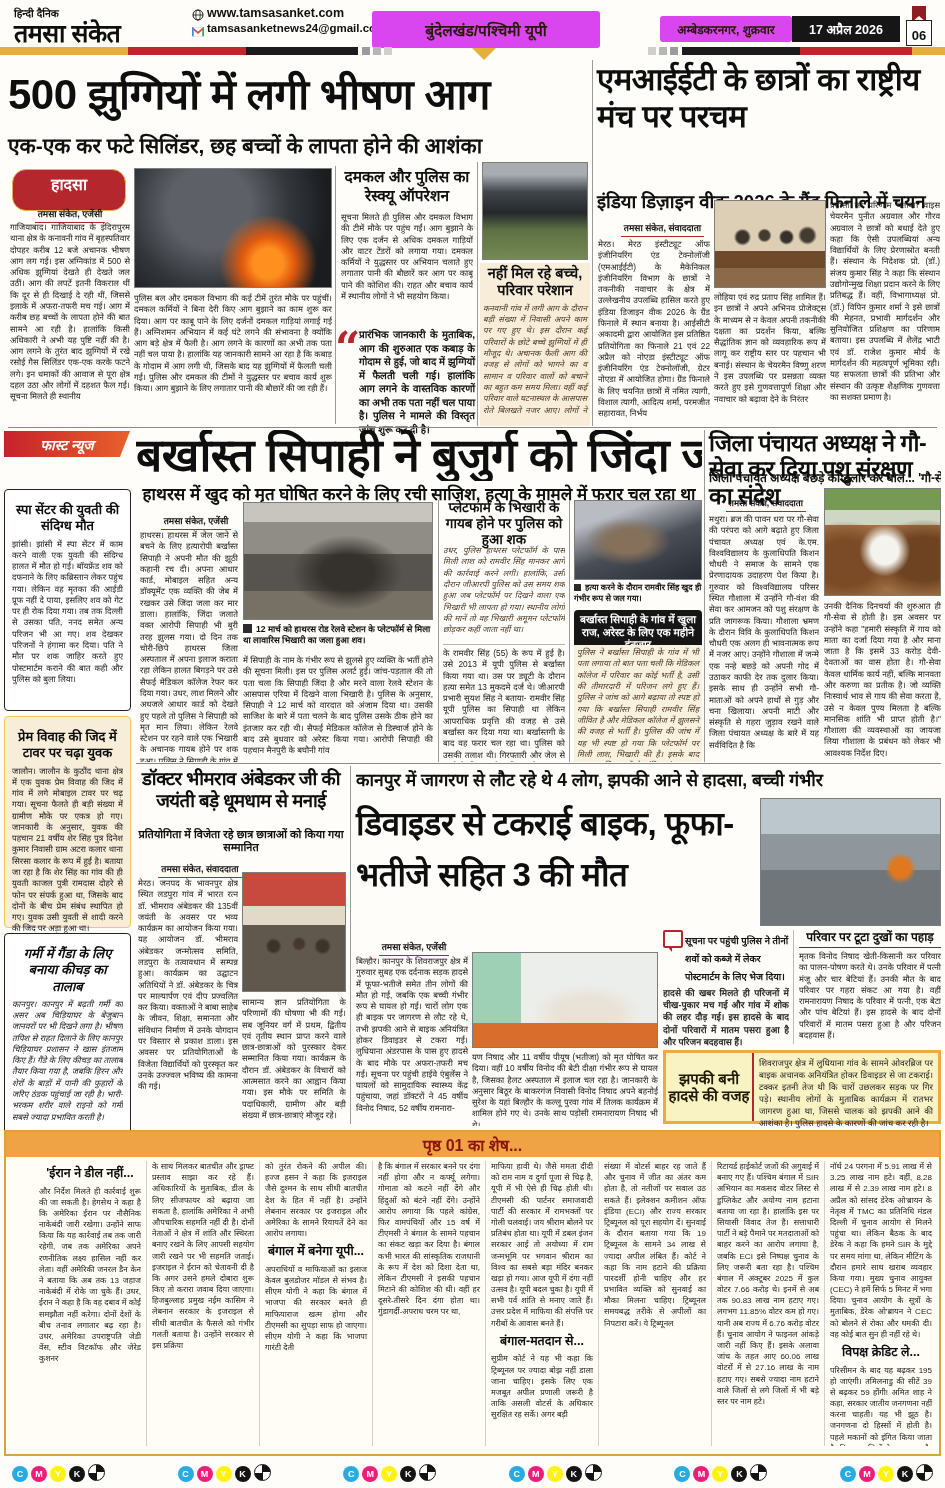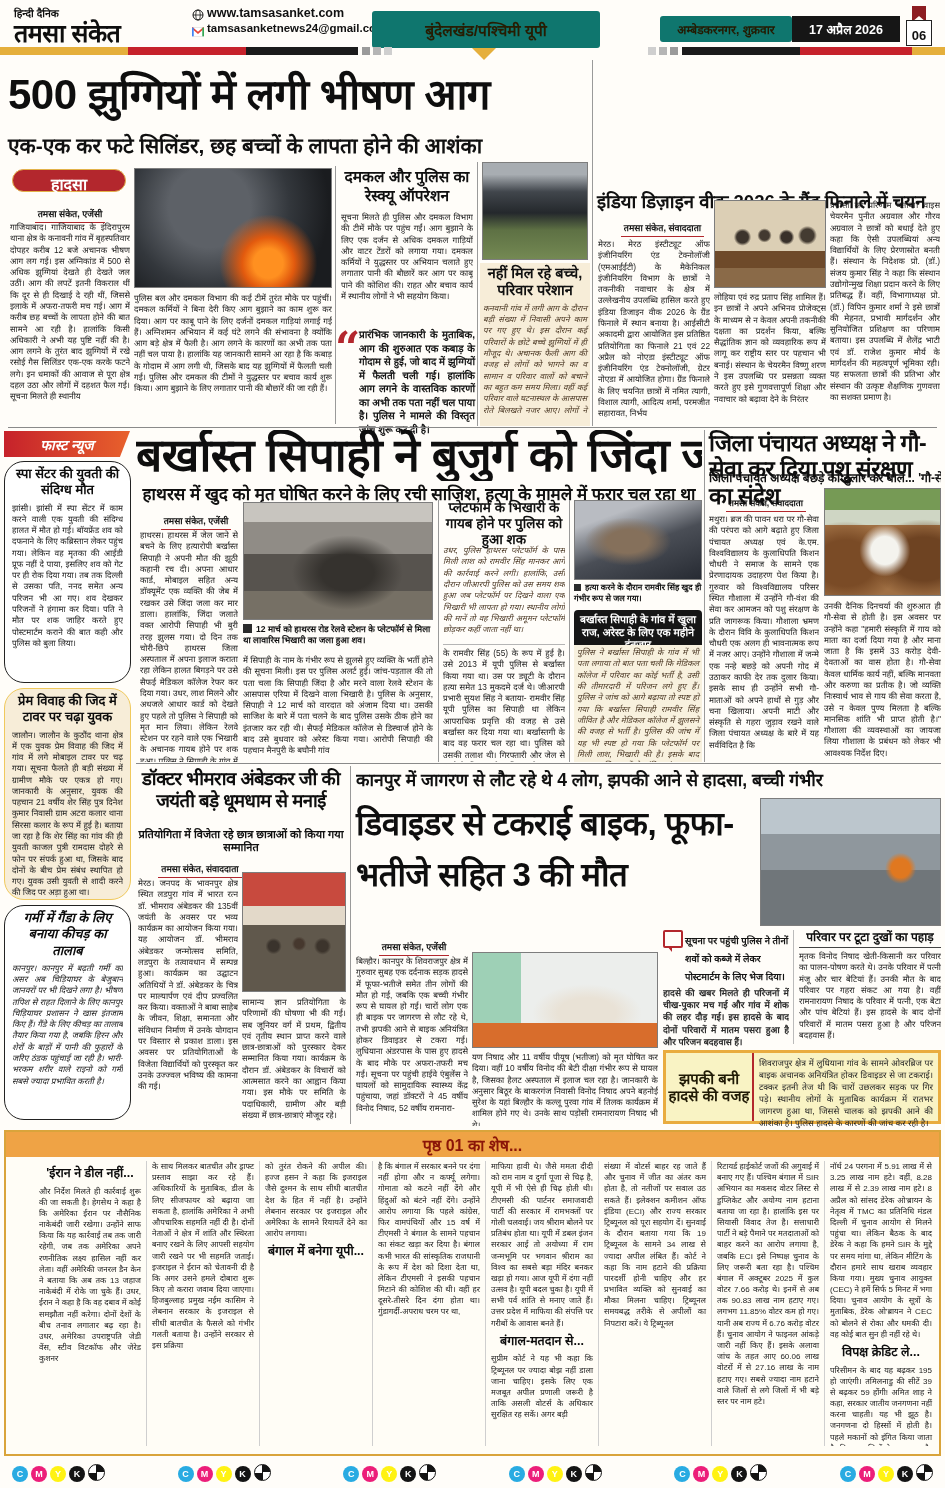--- a/index.html
+++ b/index.html
@@ -38,28 +38,28 @@
            radial-gradient(circle at 55% 60%,#46382e 0 5%,rgba(0,0,0,0) 8%),
            radial-gradient(circle at 78% 62%,#3c342c 0 5%,rgba(0,0,0,0) 8%),
            linear-gradient(180deg,#c84a3e 0 28%,#e3d9c9 28% 44%,#60584c 44% 100%);}
   .ph-road{background:radial-gradient(circle at 78% 55%,#e07820 0 6%,rgba(0,0,0,0) 10%),
            linear-gradient(180deg,#bcc6cd 0 28%,#8f979d 28% 56%,#70767a 56% 100%);}
   .ph-amb{background:linear-gradient(0deg,#d86d2c 0 26%,rgba(0,0,0,0) 26%),
            radial-gradient(ellipse at 62% 64%,#e9e2d6 0 18%,rgba(0,0,0,0) 34%),
            linear-gradient(90deg,#9ed0b6 0 26%,#eceeec 26% 100%);}
   .badge{background:#b3272d;border:1.5px solid #e3b24a;border-radius:14px;color:#fff;
          font-weight:900;text-align:center;}
-  .goldbox{background:#0f766e;border-radius:3px;}
+  .goldbox{background:#d946ef;border-radius:3px;}
   .contcol{font-size:8px;line-height:1.4;text-align:justify;color:#222;overflow:hidden;
            padding:0 5px;border-left:1px solid #cfcfcf;}
   .contcol:first-child{border-left:none;margin-left:26px;}
   .chead{font-size:12.5px;font-weight:900;color:#0d0d0d;text-align:center;margin:4px 0 3px;}
   .chead:empty,.ctext:empty{display:none;}
   .ctext{margin-bottom:4px;}
-  .fn-card{border:1.6px solid #222;border-radius:20px;background:#fff;padding:4px 7px;}
+  .fn-card{border:1.6px solid #222;border-radius:4px;background:#fff;padding:12px 7px;margin-top:28px;}
   .fn-card.beige{background:#f7edd8;border-color:#f0c95c;}
   .fn-head{font-size:13px;font-weight:900;text-align:center;line-height:1.25;color:#0d0d0d;margin-bottom:4px;}
   .cir{display:inline-flex;align-items:center;justify-content:center;width:16px;height:16px;
        border-radius:50%;color:#fff;font-size:9px;font-weight:bold;margin-right:3px;font-family:"Liberation Sans",sans-serif;}
   .reg{display:inline-block;width:15px;height:15px;border-radius:50%;border:1.4px solid #141414;
        background:conic-gradient(#141414 0 25%,#fff 25% 50%,#141414 50% 75%,#fff 75% 100%);vertical-align:middle;}
   .qmark{color:#b3272d;font-size:44px;font-weight:900;line-height:.6;font-family:"DejaVu Serif",serif;}
   .blackbar{background:#161616;color:#fff;font-weight:900;text-align:center;border-radius:4px;}
 </style>
 </head>
@@ -122,21 +122,21 @@
     <div class="a" style="left:648px;top:47px;width:8px;height:8px;background:#cfcfcf;"></div>
     <div class="a" style="left:659px;top:47px;width:8px;height:8px;background:#b5b5b5;"></div>
     <div class="a" style="left:670px;top:47px;width:8px;height:8px;background:#9a9a9a;"></div>
     <div class="a" style="left:682px;top:47px;width:118px;height:8px;background:#1b1b1b;"></div>
     <div class="a" style="left:800px;top:47px;width:112px;height:8px;background:#c6222b;"></div>
     <div class="a" style="left:912px;top:47px;width:33px;height:8px;background:#e5af3c;"></div>
   </div>
 
   <div class="a hl" style="left:8px;top:60px;width:580px;height:70px;font-size:42px;line-height:70px;white-space:nowrap;">500 झुग्गियों में लगी भीषण आग</div>
   <div class="a sub" style="left:8px;top:133px;width:510px;font-size:21px;line-height:1.2;">एक-एक कर फटे सिलिंडर, छह बच्चों के लापता होने की आशंका</div>
-  <div class="a badge" style="left:12px;top:169px;width:114px;height:23px;">
+  <div class="a badge" style="left:12px;top:169px;width:114px;height:42px;">
     <span style="font-size:16px;line-height:29px;">हादसा</span>
   </div>
   <div class="a" style="left:14px;top:203px;width:112px;text-align:center;">
     <span class="byline">तमसा संकेत, एजेंसी</span>
   </div>
   <div class="a b" style="left:10px;top:222px;width:120px;height:202px;">गाजियाबाद। गाजियाबाद के इंदिरापुरम थाना क्षेत्र के कनावनी गांव में बृहस्पतिवार दोपहर करीब 12 बजे अचानक भीषण आग लग गई। इस अग्निकांड में 500 से अधिक झुग्गियां देखते ही देखते जल उठीं। आग की लपटें इतनी विकराल थीं कि दूर से ही दिखाई दे रही थीं, जिससे इलाके में अफरा-तफरी मच गई। आग में करीब छह बच्चों के लापता होने की बात सामने आ रही है। हालांकि किसी अधिकारी ने अभी यह पुष्टि नहीं की है। आग लगने के तुरंत बाद झुग्गियों में रखे रसोई गैस सिलिंडर एक-एक करके फटने लगे। इन धमाकों की आवाज से पूरा क्षेत्र दहल उठा और लोगों में दहशत फैल गई। सूचना मिलते ही स्थानीय</div>
   <div class="a ph ph-fire" style="left:134px;top:168px;width:198px;height:120px;"></div>
   <div class="a b" style="left:134px;top:293px;width:198px;height:132px;">पुलिस बल और दमकल विभाग की कई टीमें तुरंत मौके पर पहुंचीं। दमकल कर्मियों ने बिना देरी किए आग बुझाने का काम शुरू कर दिया। आग पर काबू पाने के लिए दर्जनों दमकल गाड़ियां लगाई गई हैं। अग्निशमन अभियान में कई घंटे लगने की संभावना है क्योंकि आग बड़े क्षेत्र में फैली है। आग लगने के कारणों का अभी तक पता नहीं चल पाया है। हालांकि यह जानकारी सामने आ रहा है कि कबाड़ के गोदाम में आग लगी थी, जिसके बाद यह झुग्गियों में फैलती चली गई। पुलिस और दमकल की टीमों ने युद्धस्तर पर बचाव कार्य शुरू किया। आग बुझाने के लिए लगातार पानी की बौछारें की जा रही हैं।</div>
   <div class="a vline" style="left:335px;top:166px;height:258px;"></div>
   <div class="a sub" style="left:341px;top:167px;width:132px;font-size:15.5px;line-height:1.25;text-align:center;">दमकल और पुलिस का रेस्क्यू ऑपरेशन</div>
@@ -146,20 +146,21 @@
     <div style="margin-left:22px;font-size:10px;font-weight:bold;line-height:1.35;text-align:justify;color:#161616;">प्रारंभिक जानकारी के मुताबिक, आग की शुरुआत एक कबाड़ के गोदाम से हुई, जो बाद में झुग्गियों में फैलती चली गई। हालांकि आग लगने के वास्तविक कारणों का अभी तक पता नहीं चल पाया है। पुलिस ने मामले की विस्तृत जांच शुरू कर दी है।</div>
   </div>
   <div class="a vline" style="left:477px;top:162px;height:264px;"></div>
   <div class="a ph ph-smoke" style="left:482px;top:162px;width:106px;height:98px;"></div>
   <div class="a" style="left:480px;top:263px;width:110px;height:163px;background:#f7edd8;">
     <div class="sub" style="font-size:14.5px;line-height:1.2;text-align:center;padding:2px 2px 3px;">नहीं मिल रहे बच्चे, परिवार परेशान</div>
     <div class="bi" style="padding:0 3px;height:112px;">कनवानी गांव में लगी आग के दौरान बड़ी संख्या में निवासी अपने काम पर गए हुए थे। इस दौरान कई परिवारों के छोटे बच्चे झुग्गियों में ही मौजूद थे। अचानक फैली आग की वजह से लोगों को भागने का व सामान व परिवार वालों को बचाने का बहुत कम समय मिला। वहीं कई परिवार वाले घटनास्थल के आसपास रोते बिलखते नजर आए। लोगों ने बताया कि उनके बच्चे आग लगने के बाद से लापता हैं। डीसीपी सिटी धवल जायसवाल ने बताया कि आग को बुझाया जा चुका है।</div>
   </div>
 
   <div class="a vline" style="left:592px;top:60px;height:366px;"></div>
+  <div class="a hl" style="left:597px;top:62px;width:344px;font-size:31px;line-height:1.18;">एमआईईटी के छात्रों का राष्ट्रीय मंच पर परचम</div>
   <div class="a sub" style="left:597px;top:188px;width:344px;font-size:18.5px;">इंडिया डिज़ाइन वीक 2026 के ग्रैंड फिनाले में चयन</div>
   <div class="a" style="left:600px;top:217px;width:125px;text-align:center;">
     <span class="byline">तमसा संकेत, संवाददाता</span>
   </div>
   <div class="a b" style="left:598px;top:239px;width:112px;height:186px;">मेरठ। मेरठ इंस्टीट्यूट ऑफ इंजीनियरिंग एंड टेक्नोलॉजी (एमआईईटी) के मैकेनिकल इंजीनियरिंग विभाग के छात्रों ने तकनीकी नवाचार के क्षेत्र में उल्लेखनीय उपलब्धि हासिल करते हुए इंडिया डिजाइन वीक 2026 के ग्रैंड फिनाले में स्थान बनाया है। आईसीटी अकादमी द्वारा आयोजित इस प्रतिष्ठित प्रतियोगिता का फिनाले 21 एवं 22 अप्रैल को नोएडा इंस्टीट्यूट ऑफ इंजीनियरिंग एंड टेक्नोलॉजी, ग्रेटर नोएडा में आयोजित होगा। ग्रैंड फिनाले के लिए चयनित छात्रों में नमित त्यागी, विशाल त्यागी, आदित्य शर्मा, परमजीत सहारावत, निर्भय</div>
   <div class="a ph ph-miet" style="left:714px;top:200px;width:112px;height:88px;"></div>
   <div class="a b" style="left:714px;top:292px;width:112px;height:133px;">लोहिया एवं रुद्र प्रताप सिंह शामिल हैं। इन छात्रों ने अपने अभिनव प्रोजेक्ट्स के माध्यम से न केवल अपनी तकनीकी दक्षता का प्रदर्शन किया, बल्कि सैद्धांतिक ज्ञान को व्यवहारिक रूप में लागू कर राष्ट्रीय स्तर पर पहचान भी बनाई। संस्थान के चेयरमैन विष्णु शरण ने इस उपलब्धि पर प्रसन्नता व्यक्त करते हुए इसे गुणवत्तापूर्ण शिक्षा और नवाचार को बढ़ावा देने के निरंतर</div>
   <div class="a b" style="left:830px;top:200px;width:110px;height:225px;">प्रयासों का परिणाम बताया। वाइस चेयरमैन पुनीत अग्रवाल और गौरव अग्रवाल ने छात्रों को बधाई देते हुए कहा कि ऐसी उपलब्धियां अन्य विद्यार्थियों के लिए प्रेरणास्रोत बनती हैं। संस्थान के निदेशक प्रो. (डॉ.) संजय कुमार सिंह ने कहा कि संस्थान उद्योगोन्मुख शिक्षा प्रदान करने के लिए प्रतिबद्ध हैं। वहीं, विभागाध्यक्ष प्रो. (डॉ.) विपिन कुमार शर्मा ने इसे छात्रों की मेहनत, प्रभावी मार्गदर्शन और सुनियोजित प्रशिक्षण का परिणाम बताया। इस उपलब्धि में शैलेंद्र भाटी एवं डॉ. राजेश कुमार मौर्य के मार्गदर्शन की महत्वपूर्ण भूमिका रही। यह सफलता छात्रों की प्रतिभा और संस्थान की उत्कृष्ट शैक्षणिक गुणवत्ता का सशक्त प्रमाण है।</div>
 
   <div class="a hline" style="left:8px;top:427px;width:929px;"></div>
@@ -265,20 +266,21 @@
       <div class="contcol" style="flex:1;">
         <div class="chead">'ईरान ने डील नहीं...</div>
         <div class="ctext">और निर्देश मिलते ही कार्रवाई शुरू की जा सकती है। हेगसेथ ने कहा है कि अमेरिका ईरान पर नौसैनिक नाकेबंदी जारी रखेगा। उन्होंने साफ किया कि यह कार्रवाई तब तक जारी रहेगी, जब तक अमेरिका अपने रणनीतिक लक्ष्य हासिल नहीं कर लेता। वहीं अमेरिकी जनरल डैन केन ने बताया कि अब तक 13 जहाज नाकेबंदी में रोके जा चुके हैं। उधर, ईरान ने कहा है कि वह दबाव में कोई समझौता नहीं करेगा। दोनों देशों के बीच तनाव लगातार बढ़ रहा है। उधर, अमेरिका उपराष्ट्रपति जेडी वेंस, स्टीव विटकॉफ और जेरेड कुशनर</div>
       </div>
       <div class="contcol" style="flex:1;">
         <div class="ctext">के साथ मिलकर बातचीत और ड्राफ्ट प्रस्ताव साझा कर रहे हैं। अधिकारियों के मुताबिक, डील के लिए सीजफायर को बढ़ाया जा सकता है, हालांकि अमेरिका ने अभी औपचारिक सहमति नहीं दी है। दोनों नेताओं ने क्षेत्र में शांति और स्थिरता बनाए रखने के लिए आपसी सहयोग जारी रखने पर भी सहमति जताई। इजराइल ने ईरान को चेतावनी दी है कि अगर उसने हमले दोबारा शुरू किए तो करारा जवाब दिया जाएगा। हिजबुल्लाह प्रमुख नईम कासिम ने लेबनान सरकार के इजराइल से सीधी बातचीत के फैसले को गंभीर गलती बताया है। उन्होंने सरकार से इस प्रक्रिया</div>
       </div>
       <div class="contcol" style="flex:1;">
         <div class="ctext">को तुरंत रोकने की अपील की। हज्ज हसन ने कहा कि इजराइल जैसे दुश्मन के साथ सीधी बातचीत देश के हित में नहीं है। उन्होंने लेबनान सरकार पर इजराइल और अमेरिका के सामने रियायतें देने का आरोप लगाया।</div>
         <div class="chead">बंगाल में बनेगा यूपी...</div>
+        <div class="ctext">अपराधियों व माफियाओं का इलाज केवल बुलडोजर मॉडल से संभव है। सीएम योगी ने कहा कि बंगाल में भाजपा की सरकार बनते ही माफियाराज खत्म होगा और टीएमसी का सुपड़ा साफ हो जाएगा। सीएम योगी ने कहा कि भाजपा गारंटी देती</div>
       </div>
       <div class="contcol" style="flex:1;">
         <div class="ctext">है कि बंगाल में सरकार बनने पर दंगा नहीं होगा और न कर्फ्यू लगेगा। गोमाता को कटने नहीं देंगे और हिंदुओं को बंटने नहीं देंगे। उन्होंने आरोप लगाया कि पहले कांग्रेस, फिर वामपंथियों और 15 वर्ष में टीएमसी ने बंगाल के सामने पहचान का संकट खड़ा कर दिया है। बंगाल कभी भारत की सांस्कृतिक राजधानी के रूप में देश को दिशा देता था, लेकिन टीएमसी ने इसकी पहचान मिटाने की कोशिश की थी। वहीं हर दूसरे-तीसरे दिन दंगा होता था। गुंडागर्दी-अपराध चरम पर था,</div>
       </div>
       <div class="contcol" style="flex:1;">
         <div class="ctext">माफिया हावी थे। जैसे ममता दीदी को राम नाम व दुर्गा पूजा से चिढ़ है, यूपी में भी ऐसे ही चिढ़ होती थी। टीएमसी की पार्टनर समाजवादी पार्टी की सरकार में रामभक्तों पर गोली चलवाई। जय श्रीराम बोलने पर प्रतिबंध होता था। यूपी में डबल इंजन सरकार आई तो अयोध्या में राम जन्मभूमि पर भगवान श्रीराम का विश्व का सबसे बड़ा मंदिर बनकर खड़ा हो गया। आज यूपी में दंगा नहीं उत्सव है। यूपी बदल चुका है। यूपी में सभी पर्व शांति से मनाए जाते हैं। उत्तर प्रदेश में माफिया की संपत्ति पर गरीबों के आवास बनते हैं।</div>
         <div class="chead">बंगाल-मतदान से...</div>
         <div class="ctext">सुप्रीम कोर्ट ने यह भी कहा कि ट्रिब्यूनल पर ज्यादा बोझ नहीं डाला जाना चाहिए। इसके लिए एक मजबूत अपील प्रणाली जरूरी है ताकि असली वोटर्स के अधिकार सुरक्षित रह सकें। अगर बड़ी</div>
       </div>
       <div class="contcol" style="flex:1;">

